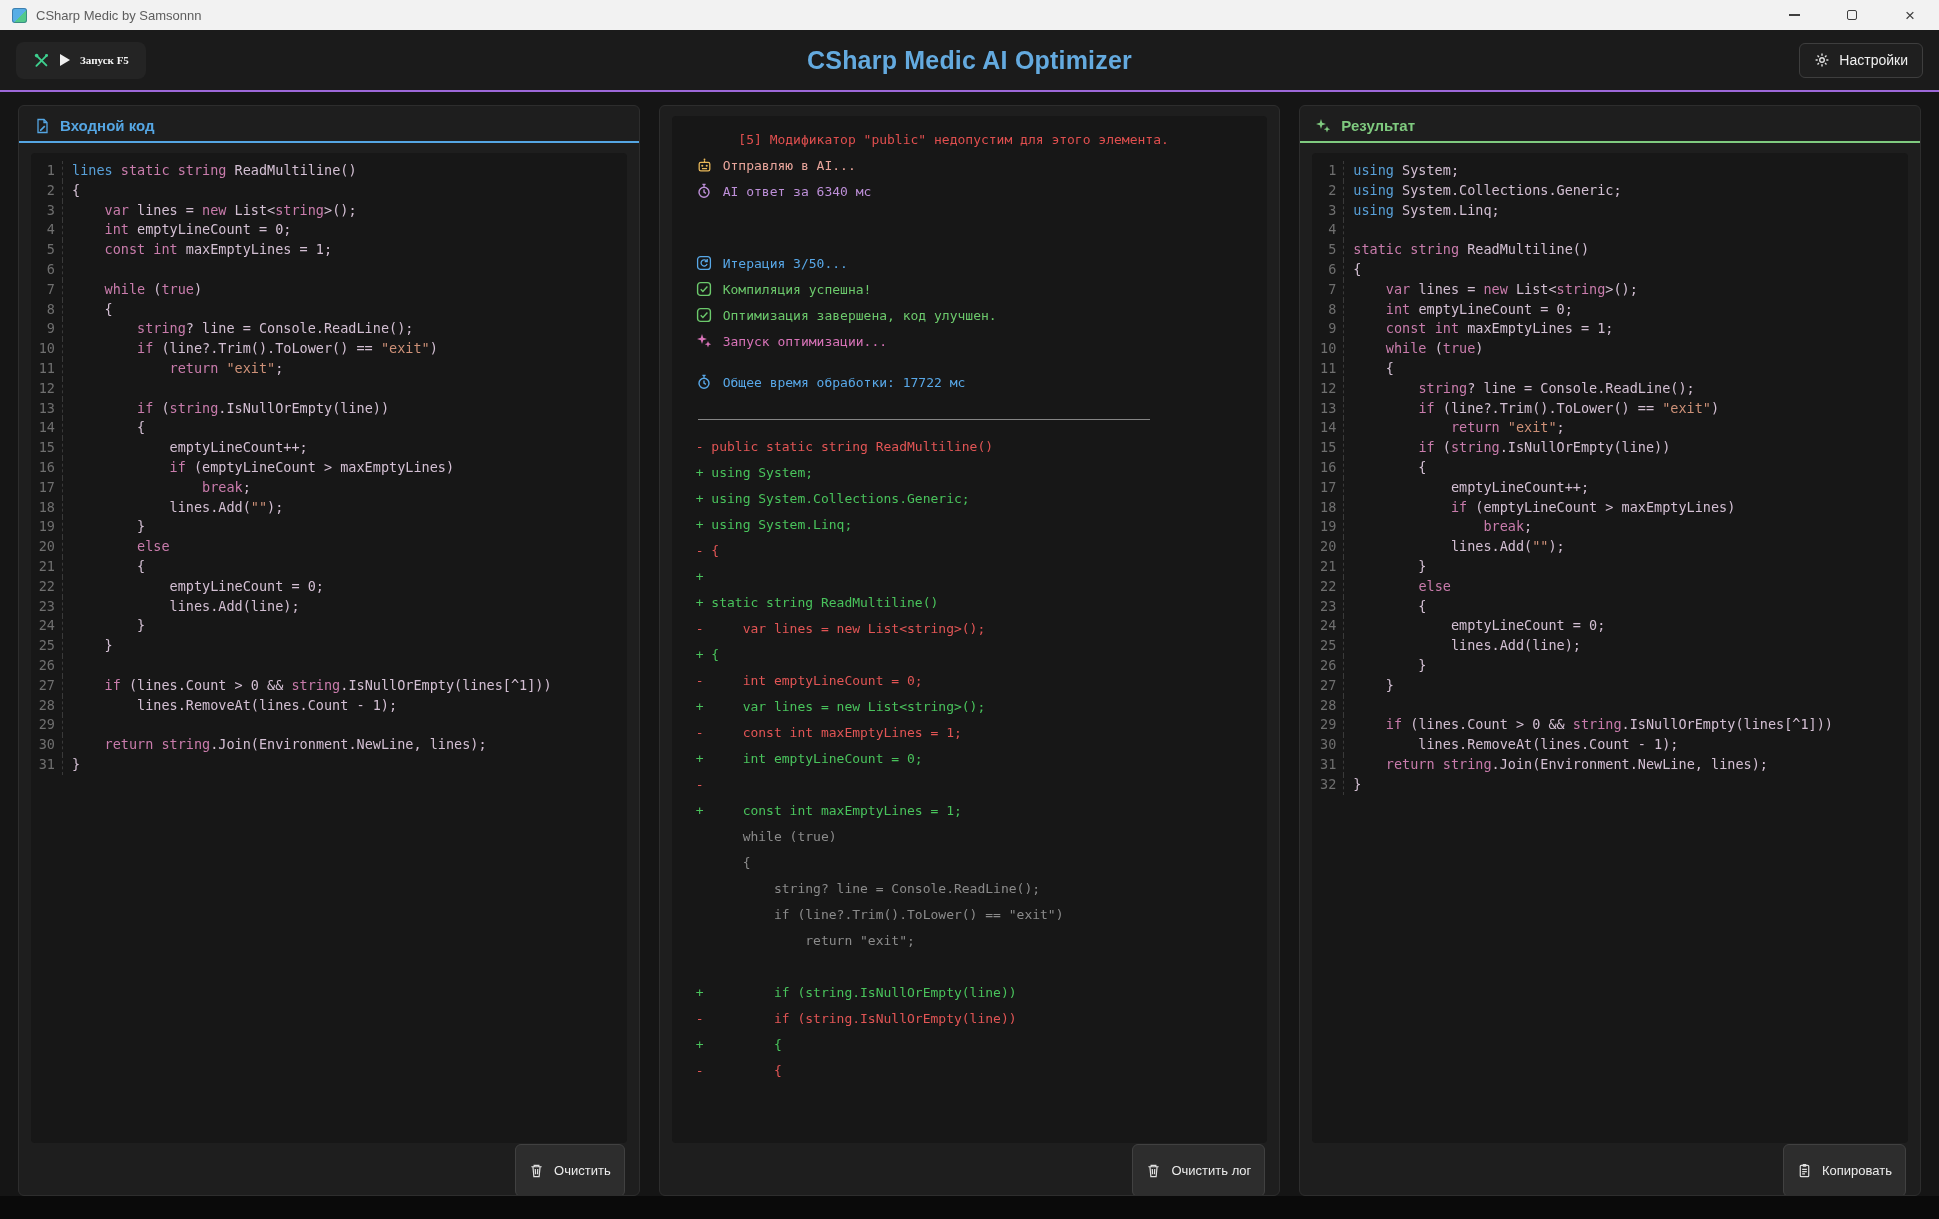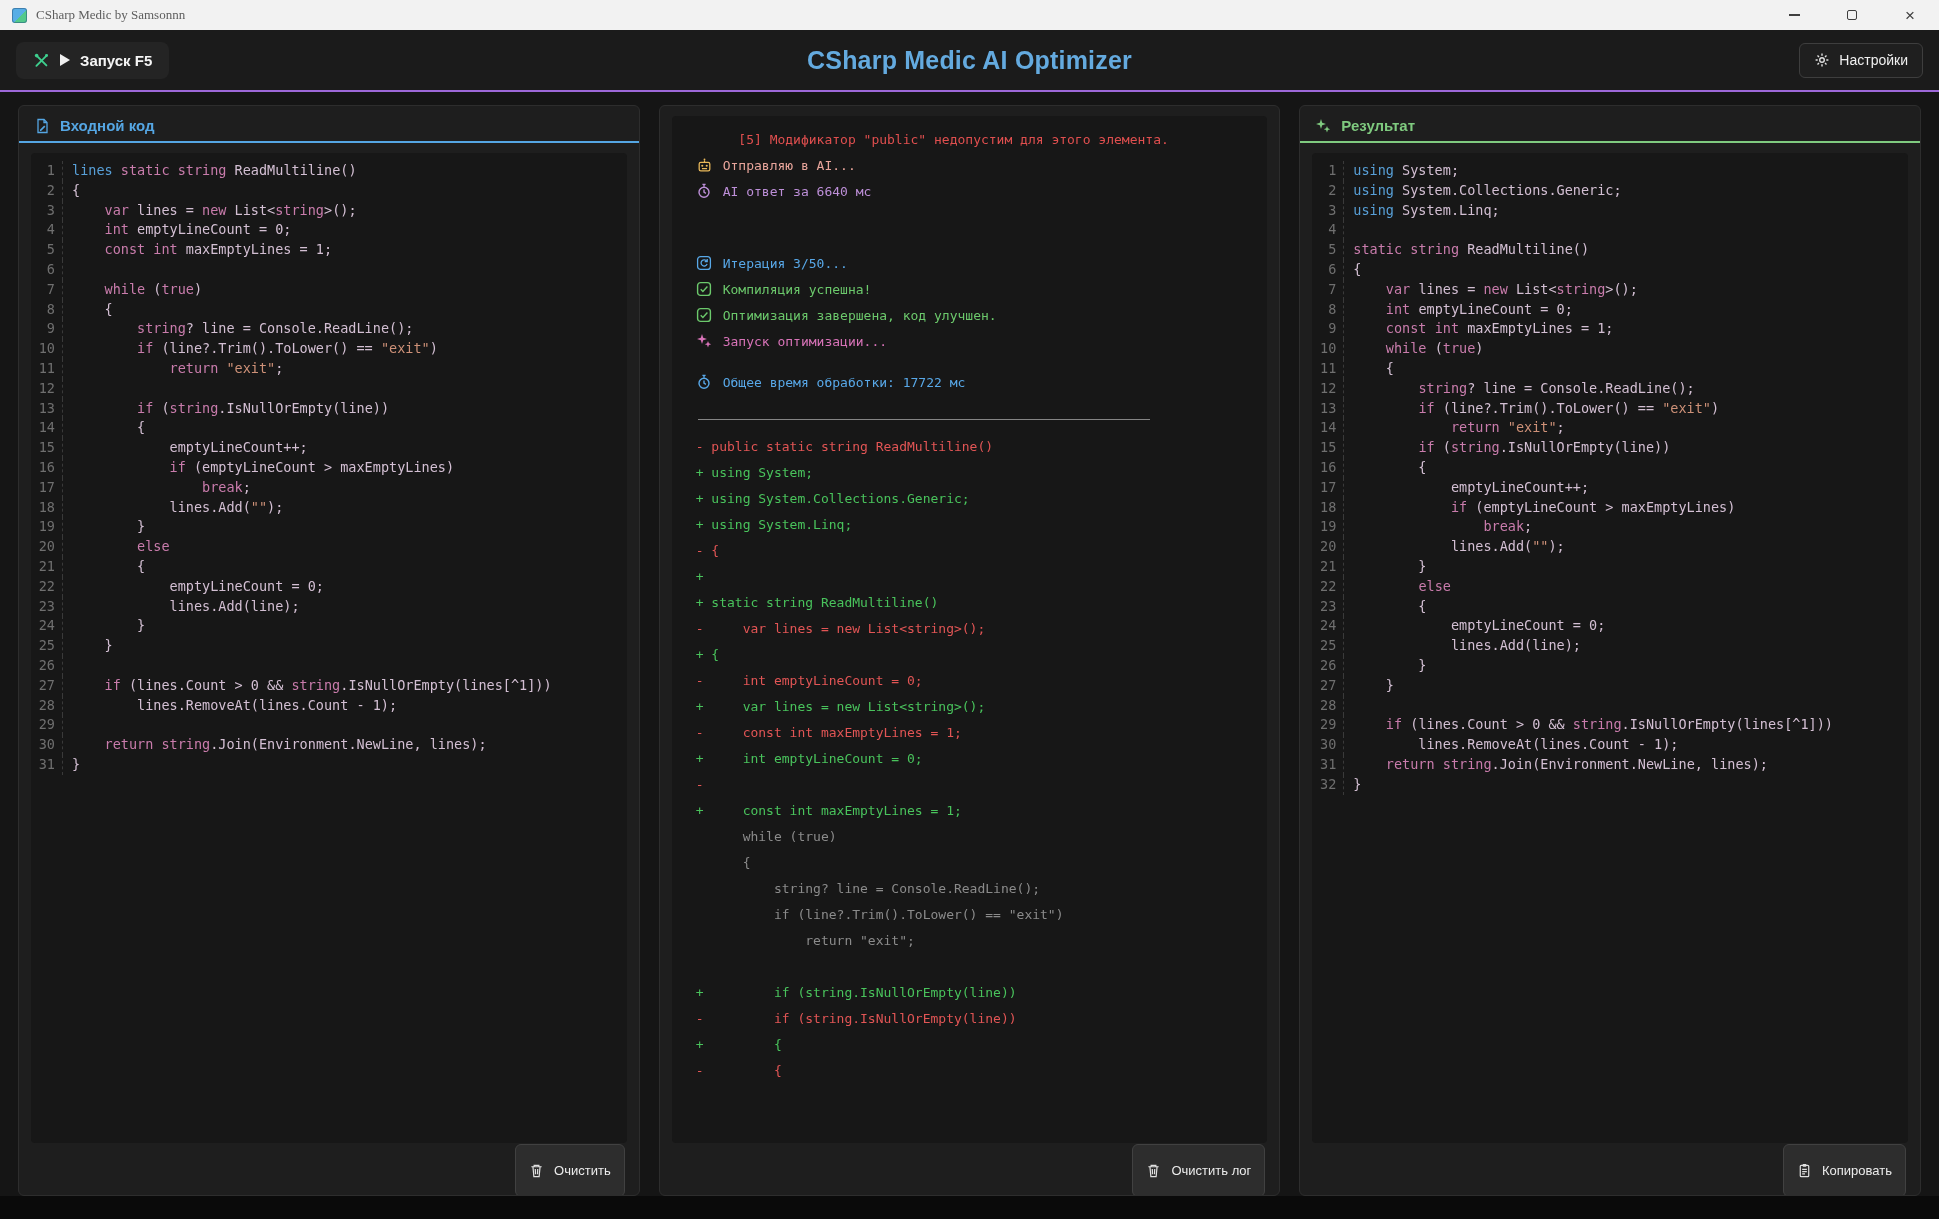--- a/index.html
+++ b/index.html
@@ -4,32 +4,32 @@
 <style>
   * { box-sizing: border-box; margin: 0; padding: 0; }
   html,body { width:1939px; height:1219px; overflow:hidden; }
   body { background:#151515; font-family:"Liberation Sans", sans-serif; }
 
   
   .titlebar { height:30px; background:#f2f2f2; display:flex; align-items:center; padding-left:12px; gap:9px; }
   .app-ico { width:15px; height:15px; border-radius:3px;
              background:linear-gradient(135deg,#57aee6 0 55%,#53c98b 55% 100%);
              box-shadow:inset 0 0 0 1px rgba(40,90,130,.55); }
-  .tb-title { font-size:13px; color:#5d5d5d;font-family:Liberation Serif, serif; }
+  .tb-title { font-size:13px; color:#5d5d5d; }
   .tb-controls { margin-left:auto; display:flex; height:100%; }
   .tb-btn { width:58px; height:100%; display:flex; align-items:center; justify-content:center; color:#3f3f3f; cursor:default; }
   .mini-bar { width:11px; height:1.5px; background:#3f3f3f; display:block; }
   .max-box { width:10px; height:10px; border:1.2px solid #3f3f3f; border-radius:2px; display:block; }
   .close-x { font-size:17px; line-height:1; color:#3f3f3f; }
 
   
   .header { height:62px; background:#1b1b1b; border-bottom:2px solid #9d68d8;
             display:flex; align-items:center; padding:0 16px; position:relative; }
   .run-btn { display:flex; align-items:center; gap:10px; background:#242424; border:none; border-radius:8px;
-             padding:10px 17px; color:#f5f5f5; font-weight:bold; font-size:15px; font-family:Liberation Sans, sans-serif; }
+             padding:10px 17px; color:#f5f5f5; font-weight:bold; font-size:11px; font-family:Liberation Serif, serif; }
   .run-btn svg { display:block; }
   .play-tri { width:0; height:0; border-left:10px solid #f0f0f0; border-top:6px solid transparent; border-bottom:6px solid transparent; display:inline-block; }
   .app-title { position:absolute; left:50%; top:50%; transform:translate(-50%,-50%);
                color:#64aadf; font-size:25px; font-weight:bold; letter-spacing:.2px; }
   .settings-btn { margin-left:auto; display:flex; align-items:center; gap:8px; background:#1f1f1f;
                   border:1px solid #3e3e3e; border-radius:6px; padding:8px 14px; color:#f0f0f0;
                   font-size:14px; font-family:inherit; }
 
   
   .main { display:flex; gap:19px; padding:13px 18px 0; height:1104px; background:#151515; }
@@ -284,21 +284,21 @@
               <rect x="3" y="5" width="10" height="8" rx="1.5"></rect>
               <path d="M8 5V3"></path>
               <circle cx="8" cy="2.2" r="0.9" fill="#e8b85a" stroke="none"></circle>
               <circle cx="5.9" cy="8.2" r="1" fill="#e8b85a" stroke="none"></circle>
               <circle cx="10.1" cy="8.2" r="1" fill="#e8b85a" stroke="none"></circle>
               <path d="M5.6 11h4.8"></path>
             </svg></span><span>Отправляю в AI...</span></div>
         <div class="log-row k-timer"><span class="log-ico"><svg width="16" height="16" viewBox="0 0 16 16" fill="none" stroke="currentColor" stroke-width="1.4">
               <circle cx="8" cy="9.2" r="5"></circle>
               <path d="M8 6.6v2.6l1.9 1.1M6.4 1.4h3.2M8 1.4v2.3"></path>
-            </svg></span><span>AI ответ за 6640 мс</span></div>
+            </svg></span><span>AI ответ за 6340 мс</span></div>
         <div class="log-sp"></div>
         <div class="log-row k-iteration"><span class="log-ico"><svg width="16" height="16" viewBox="0 0 16 16" fill="none" stroke="#58a8e8" stroke-width="1.3">
               <rect x="1.6" y="1.6" width="12.8" height="12.8" rx="3"></rect>
               <path d="M10.8 6.3a3.1 3.1 0 1 0 .3 2.6"></path>
               <path d="M11.2 4v2.5H8.7"></path>
             </svg></span><span>Итерация 3/50...</span></div>
         <div class="log-row k-success"><span class="log-ico"><svg width="16" height="16" viewBox="0 0 16 16" fill="none" stroke="#6cc96c" stroke-width="1.4">
               <rect x="1.6" y="1.6" width="12.8" height="12.8" rx="3"></rect>
               <path d="M4.7 8.3l2.2 2.2 4.5-5"></path>
             </svg></span><span>Компиляция успешна!</span></div>

